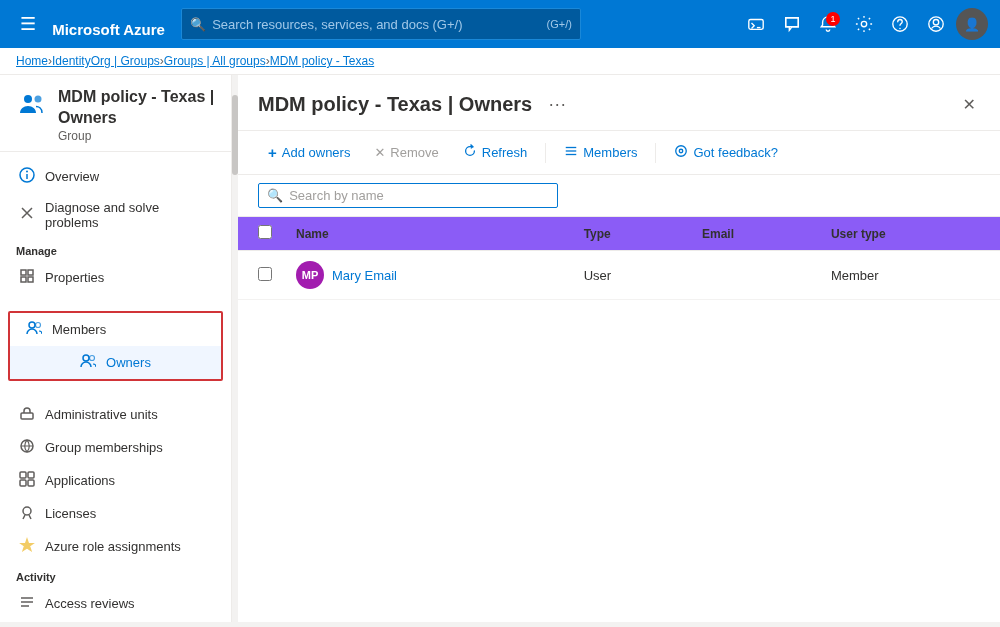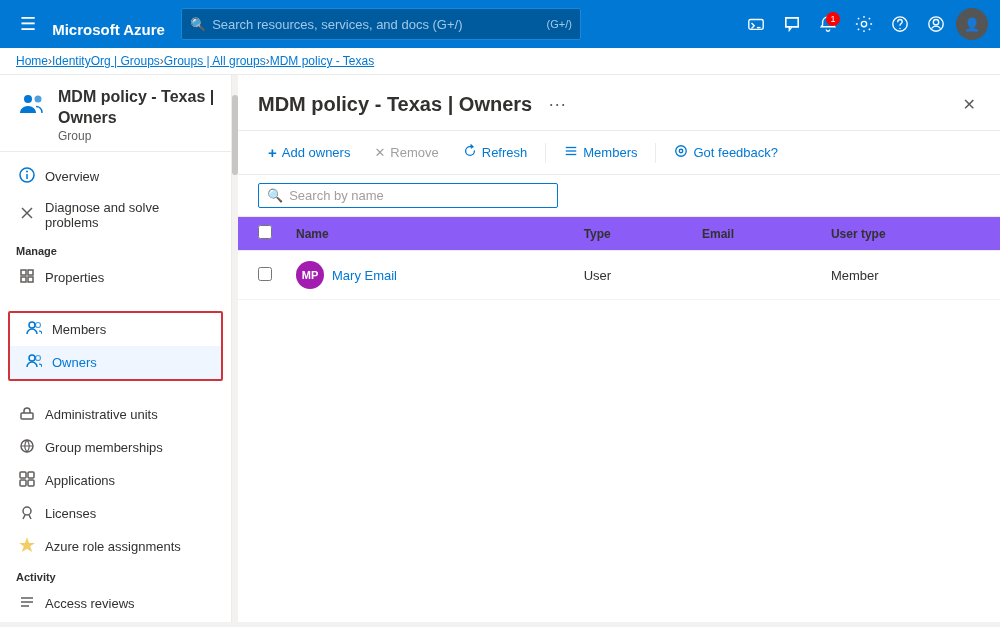--- a/index.html
+++ b/index.html
@@ -98,21 +98,21 @@
     .sidebar-item {
       display: flex;
       align-items: center;
       gap: 10px;
       padding: 7px 16px;
       cursor: pointer;
       color: #323130;
       font-size: 13px;
       border-left: 3px solid transparent;
     }
-    .sidebar-item.active { background: #f0f6ff; border-left-color: #0078d4; color: #0078d4; }
+    .sidebar-item.active { background: #f0f6ff; border-left-color: #0078d4; color: #0078d4; justify-content: center; }
     .sidebar-item-icon { width: 16px; text-align: center; font-size: 14px; flex-shrink: 0; }
 
     
     .content-area {
       flex: 1;
       background: white;
       display: flex;
       flex-direction: column;
       overflow: hidden;
     }

